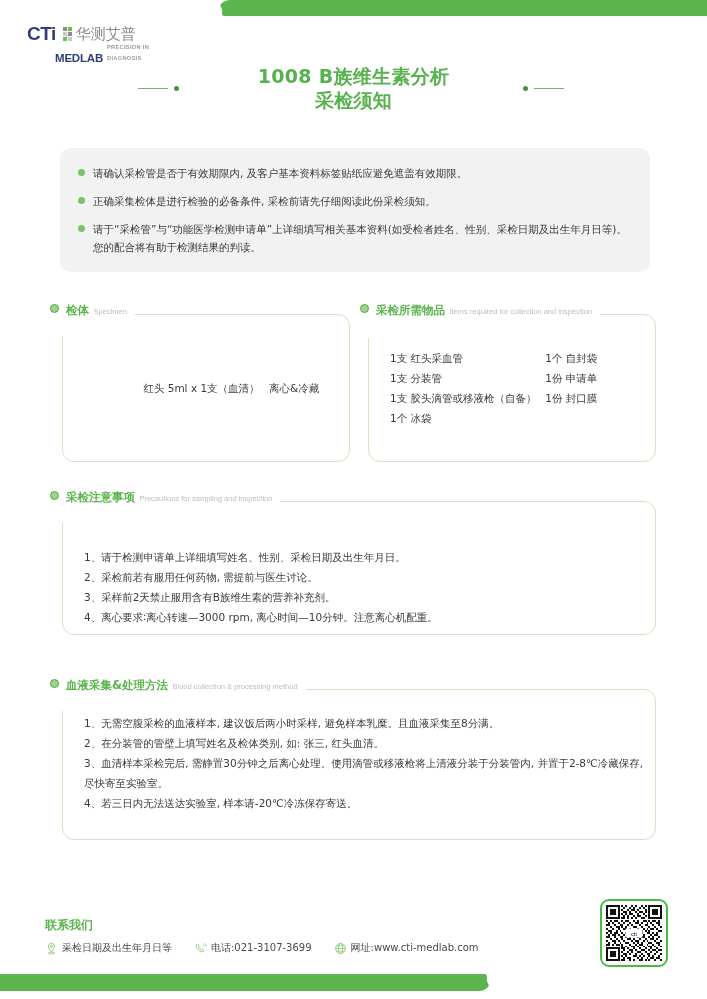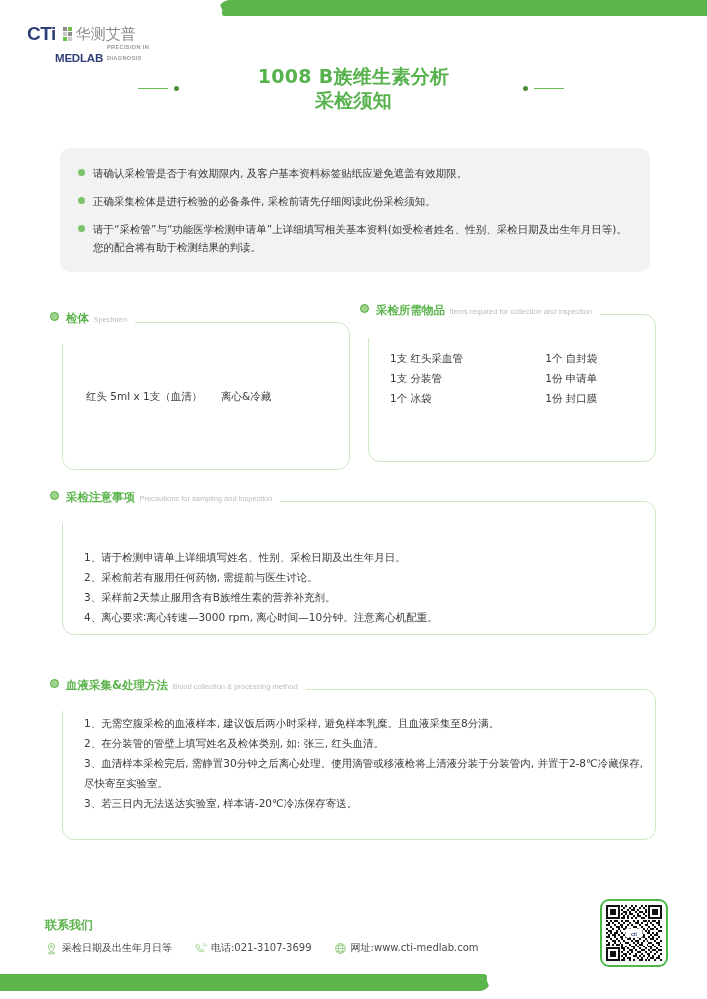--- a/index.html
+++ b/index.html
@@ -106,24 +106,24 @@
   
   .sec-mask { position:absolute; background:#fff; z-index:2; }
 
   .sec-body {
     position:absolute; z-index:3;
     font-size:10.5px; color:#3A3A3A; line-height:20px;
     font-family:"DejaVu Sans", sans-serif;
   }
 
   
-  #sec-specimen { left:50px; top:308px; width:300px; height:165px; }
+  #sec-specimen { left:50px; top:300px; width:300px; height:165px;text-align:center; }
   #sec-specimen .sec-box { left:12px; top:14px; width:288px; height:148px; }
   #sec-specimen .sec-mask { left:0; top:0; width:66px; height:36px; }
-  .spec-row { display:flex; }
+  .spec-row { display:flex;margin-left:48px; }
   .spec-a { width:135px; }
 
   
   #sec-items { left:360px; top:300px; width:296px; height:165px; }
   #sec-items .sec-box { left:8px; top:14px; width:288px; height:148px; }
   #sec-items .sec-mask { left:0; top:0; width:124px; height:38px; }
   .item-cols { display:flex; }
   .item-col-a { width:160px; }
   .item-col-b { width:110px; }
 
@@ -260,20 +260,21 @@
       <span class="sec-bullet"></span>
       <span class="sec-titles">
         <span class="sec-cn">采检所需物品</span>
         <span class="sec-en">Items required for collection and inspection</span>
       </span>
     </div>
     <div class="sec-body item-cols" style="left:30px; top:48px; width:262px;">
       <div class="item-col-a">
         <div>1支 红头采血管</div>
         <div>1支 分装管</div>
+        <div>1支 胶头滴管或移液枪（自备）</div>
         <div>1个 冰袋</div>
       </div>
       <div class="item-col-b">
         <div>1个 自封袋</div>
         <div>1份 申请单</div>
         <div>1份 封口膜</div>
       </div>
     </div>
   </div>
 
@@ -302,21 +303,21 @@
       <span class="sec-bullet"></span>
       <span class="sec-titles">
         <span class="sec-cn">血液采集&amp;处理方法</span>
         <span class="sec-en">Blood collection &amp; processing method</span>
       </span>
     </div>
     <div class="sec-body" style="left:34px; top:38px; width:565px;">
       <div>1、无需空腹采检的血液样本, 建议饭后两小时采样, 避免样本乳糜。且血液采集至8分满。</div>
       <div>2、在分装管的管壁上填写姓名及检体类别, 如: 张三, 红头血清。</div>
       <div>3、血清样本采检完后, 需静置30分钟之后离心处理。使用滴管或移液枪将上清液分装于分装管内, 并置于2-8℃冷藏保存, 尽快寄至实验室。</div>
-      <div>3、若三日内无法送达实验室, 样本请-20℃冷冻保存寄送。</div>
+      <div>4、若三日内无法送达实验室, 样本请-20℃冷冻保存寄送。</div>
     </div>
   </div>
 
   <div class="footer-title">联系我们</div>
   <div class="footer-row">
     <span class="fi">
       <svg class="fi-icon" viewBox="0 0 24 24">
         <path d="M12 2.5c-3.2 0-5.8 2.6-5.8 5.8 0 4.3 5.8 10.2 5.8 10.2s5.8-5.9 5.8-10.2c0-3.2-2.6-5.8-5.8-5.8z" fill="none" stroke="#7DC268" stroke-width="1.6"></path>
         <circle cx="12" cy="8.2" r="2.2" fill="none" stroke="#7DC268" stroke-width="1.6"></circle>
         <ellipse cx="12" cy="20.5" rx="6" ry="1.6" fill="none" stroke="#7DC268" stroke-width="1.3"></ellipse>

